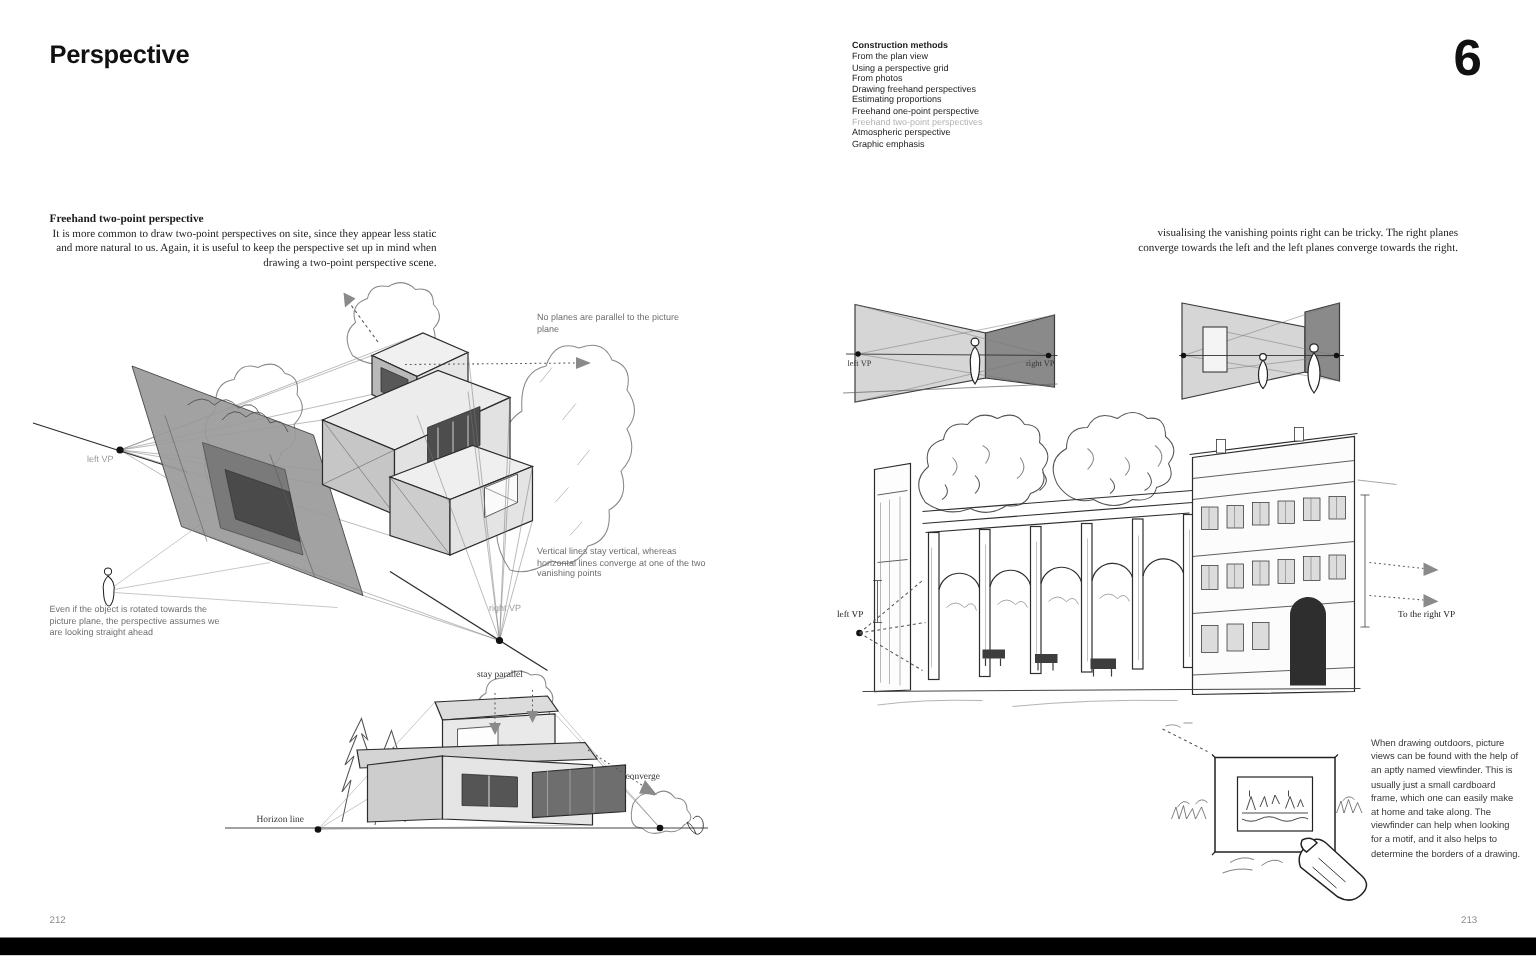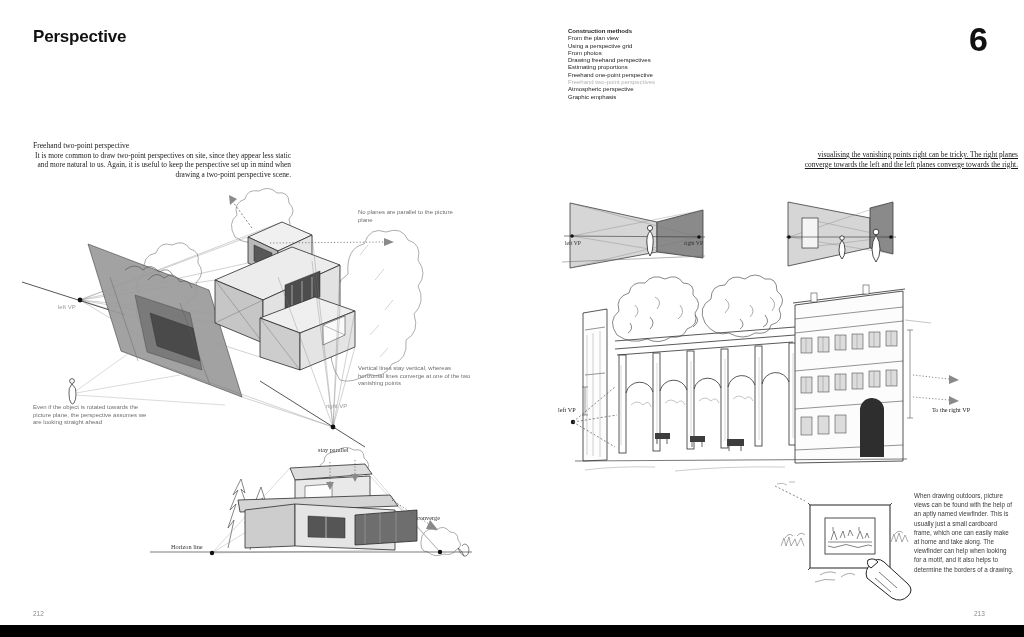--- a/index.html
+++ b/index.html
@@ -15,21 +15,21 @@
     font-family:"Liberation Sans", sans-serif; font-weight:bold;
     font-size:17px; letter-spacing:-0.2px; color:#111;
   }
   .chapter-num {
     font-family:"Liberation Sans", sans-serif; font-weight:bold;
     font-size:34px; color:#111; line-height:1;
   }
   .toc { font-family:"Liberation Sans", sans-serif; font-size:6px; line-height:7.3px; color:#222; }
   .toc .toc-head { font-weight:bold; }
   .toc .toc-item.active { color:#b3b3b3; }
-  .body-head { font-size:7.6px; font-weight:normal; line-height:9.6px; }
+  .body-head { font-size:7.6px; font-weight:bold; line-height:9.6px; }
   .body-text { font-size:7.4px; line-height:9.6px; text-align:right; }
   .ann {
     font-family:"Liberation Sans", sans-serif; font-size:6px; line-height:7.6px; color:#6f6f6f;
   }
   .vp-label {
     font-family:"Liberation Sans", sans-serif; font-size:6px; color:#9a9a9a;
   }
   .sk-label { font-size:6.3px; color:#333; }
   .scene-label { font-size:6.2px; color:#222; }
   .small-vp { font-size:5.6px; color:#333; }
@@ -221,21 +221,21 @@
     <div class="toc-item">Drawing freehand perspectives</div>
     <div class="toc-item">Estimating proportions</div>
     <div class="toc-item">Freehand one-point perspective</div>
     <div class="toc-item active">Freehand two-point perspectives</div>
     <div class="toc-item">Atmospheric perspective</div>
     <div class="toc-item">Graphic emphasis</div>
   </div>
 
   <div class="abs chapter-num" style="left:969px; top:22px;">6</div>
 
-  <div class="abs body-text" style="left:790px; top:150px; width:228px;text-decoration:underline;">visualising the vanishing points right can be tricky. The right planes converge towards the left and the left planes converge towards the right.</div>
+  <div class="abs body-text" style="left:744px; top:150px; width:228px;">visualising the vanishing points right can be tricky. The right planes converge towards the left and the left planes converge towards the right.</div>
 
   <svg class="abs" style="left:562px; top:198px;" width="145" height="72" viewBox="0 0 145 72">
     <polygon points="8,5 95,24 95,54 8,70" fill="#d6d6d6" stroke="#3c3c3c" stroke-width="0.8"></polygon>
     <polygon points="95,24 141,12 141,60 95,54" fill="#8a8a8a" stroke="#3c3c3c" stroke-width="0.8"></polygon>
     <line class="thin" x1="10" y1="38" x2="141" y2="12"></line>
     <line class="thin" x1="10" y1="38" x2="141" y2="60"></line>
     <line class="thin" x1="137" y1="39" x2="8" y2="5"></line>
     <line class="thin" x1="137" y1="39" x2="8" y2="70"></line>
     <line x1="2" y1="38" x2="143" y2="39" style="stroke:#333;stroke-width:0.6"></line>
     <line x1="0" y1="64" x2="143" y2="58" style="stroke:#666;stroke-width:0.5"></line>

